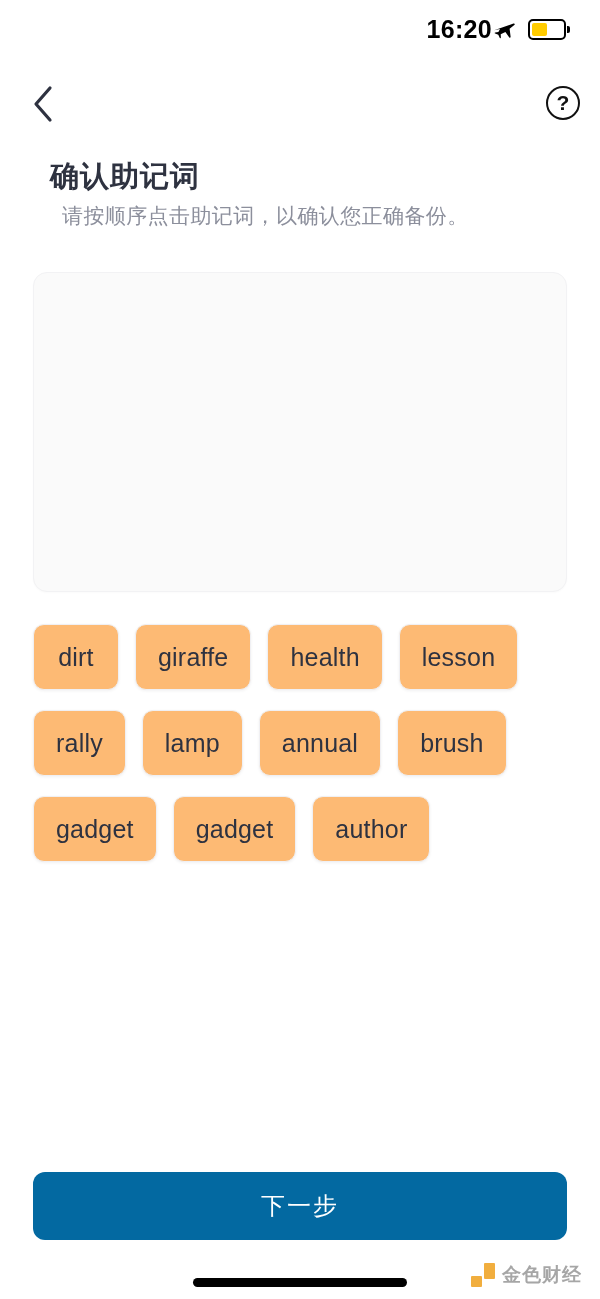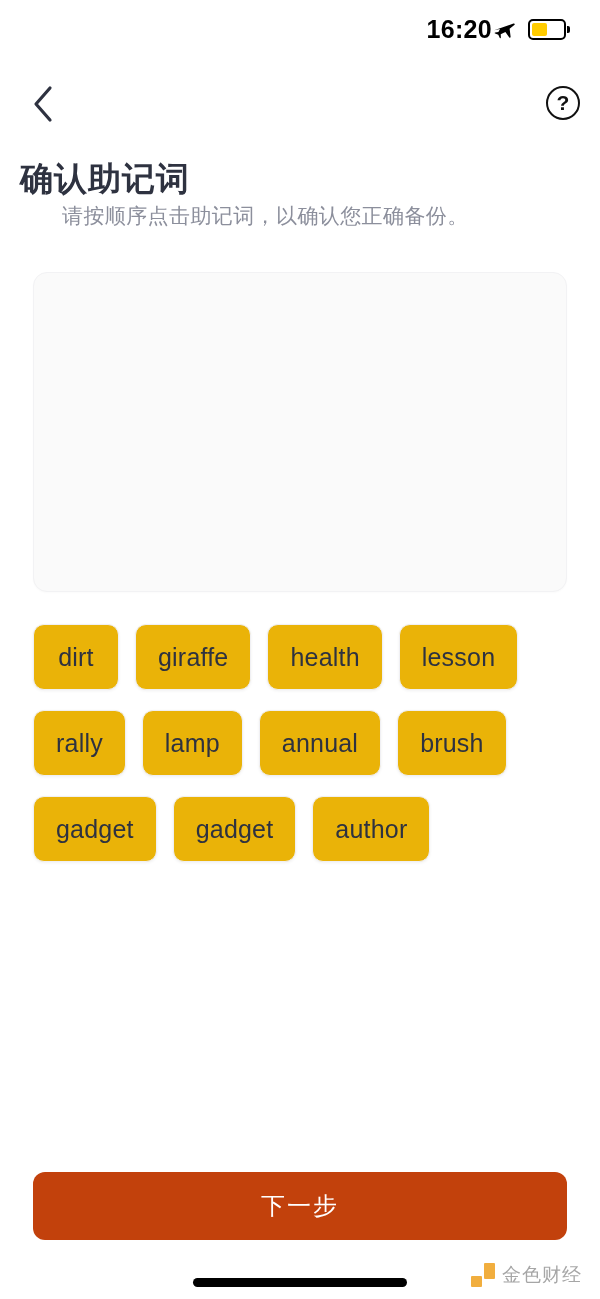--- a/index.html
+++ b/index.html
@@ -48,22 +48,22 @@
   }
   .help-circle {
     width:34px; height:34px; border:2.5px solid #111; border-radius:50%;
     display:flex; align-items:center; justify-content:center;
     font-size:21px; font-weight:bold; color:#111; line-height:1;
     padding-bottom:1px;
   }
 
   
   .page-title {
-    position:absolute; left:20px; top:157px;
-    font-size:33px; font-weight:bold; color:#2e3240; letter-spacing:1px;font-family:Liberation Mono, monospace;
+    position:absolute; left:50px; top:157px;
+    font-size:29px; font-weight:bold; color:#2e3240; letter-spacing:1px;font-family:Liberation Mono, monospace;
   }
   .page-subtitle {
     position:absolute; left:33px; top:202px;
     font-size:21px; color:#8c8f9c; letter-spacing:.4px;margin-left:29px;
   }
 
   
   .dropzone {
     position:absolute; left:33px; top:272px; width:534px; height:320px;
     background:#fafafa; border:1px solid #f2f2f4; border-radius:14px;
@@ -74,37 +74,37 @@
   }
 
   
   .wordbank {
     position:absolute; left:33px; top:624px; width:534px;
     display:flex; flex-wrap:wrap;
     column-gap:16px; row-gap:20px;
     align-content:flex-start;
   }
   .word-chip {
-    background:#eab308;
+    background:#fdba74;
     border:1px solid #f0f0f3;
     border-radius:11px;
     height:66px;
     min-width:86px;
     padding:0 22px;
     display:flex; align-items:center; justify-content:center;
     font-size:25px; color:#2e3240; letter-spacing:.2px;
     box-shadow:0 1px 3px rgba(16,18,32,.06);
     cursor:pointer;
     user-select:none;
   }
 
   
   .next-btn {
     position:absolute; left:33px; top:1172px; width:534px; height:68px;
-    background:#c2410c; border:none; border-radius:12px;
+    background:#0369a1; border:none; border-radius:12px;
     color:#ffffff; font-size:24px; letter-spacing:2px;
     font-family:"Liberation Sans","DejaVu Sans",sans-serif;
     cursor:default;
   }
 
   
   .home-indicator {
     position:absolute; left:193px; top:1278px; width:214px; height:9px;
     background:#000; border-radius:5px;
   }
@@ -118,21 +118,21 @@
   .wm-mark { position:relative; width:24px; height:24px; }
   .wm-mark .sq-a {
     position:absolute; left:0; bottom:0; width:11px; height:11px;
     background:#f0a324; border-radius:1px;
   }
   .wm-mark .sq-b {
     position:absolute; right:0; top:0; width:11px; height:16px;
     background:#f0a324; border-radius:1px;
   }
   .wm-text {
-    font-size:19px; color:#9a9a9a; letter-spacing:1px; font-weight:normal;
+    font-size:19px; color:#9a9a9a; letter-spacing:1px; font-weight:bold;
   }
 </style>
 </head>
 <body>
 
 <div class="statusbar">
   <div class="status-time">16:20</div>
   <div class="status-right">
     <svg class="airplane" viewBox="0 0 24 22">
       <path d="M2.2 12.3 L21.5 5.6 C22.6 5.2 23.2 6.4 22.3 7.1 L17.6 10.7 L18.6 18.8 C18.7 19.6 17.8 20 17.3 19.4 L13.4 14.0 L8.7 16.3 L8.9 19.6 C8.9 20.3 8.1 20.5 7.8 19.9 L6.3 16.8 L3.1 15.6 C2.4 15.3 2.5 14.5 3.2 14.4 L6.4 14.0 L8.0 11.0 Z" fill="#000"></path>

